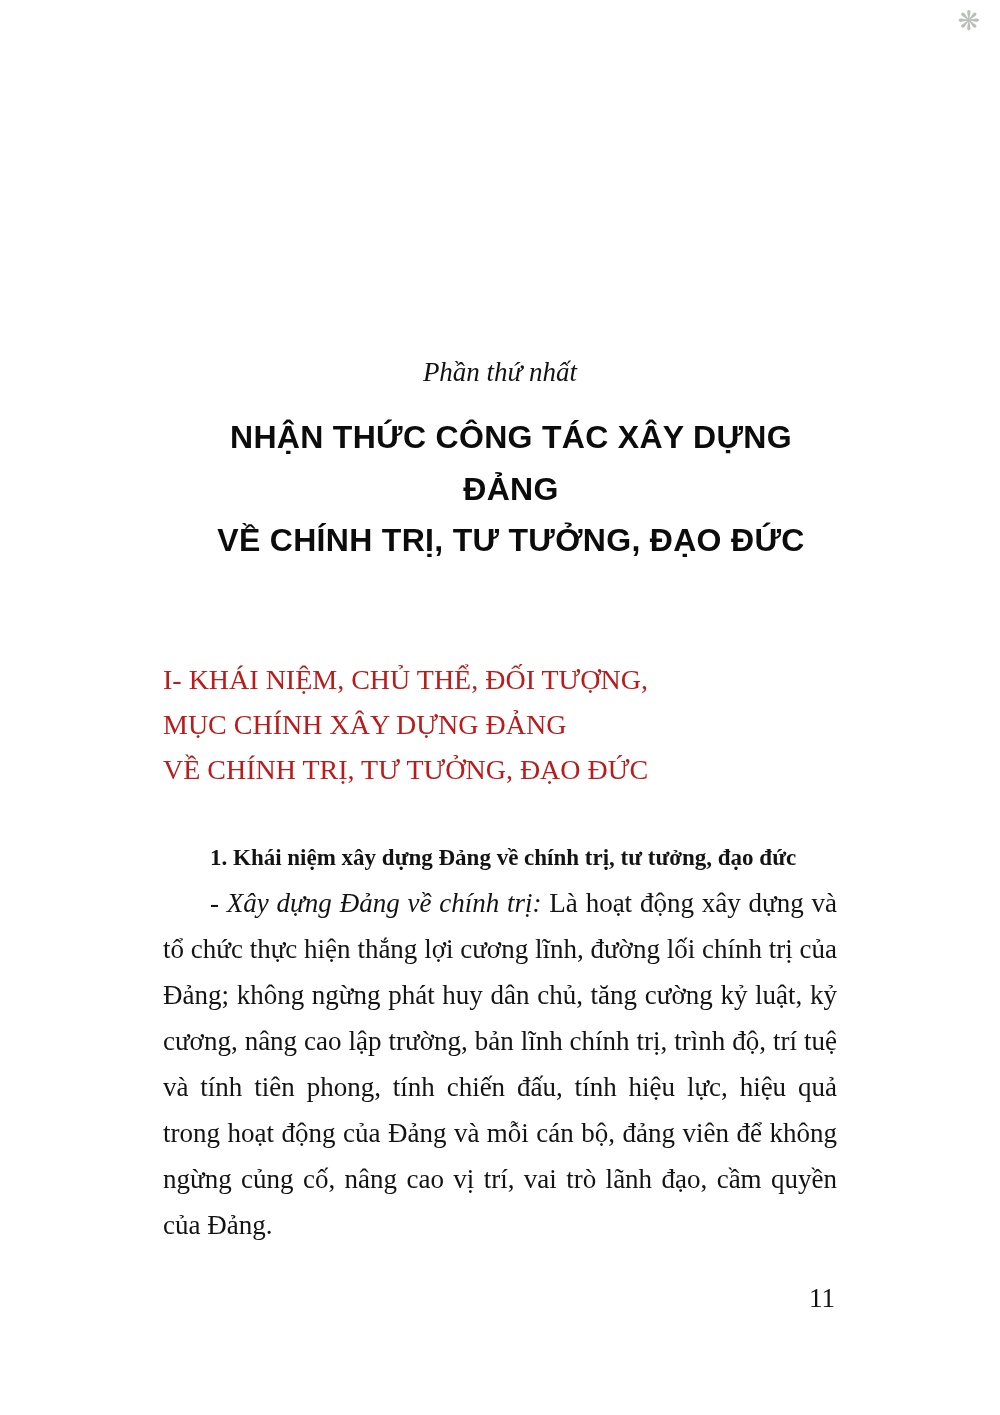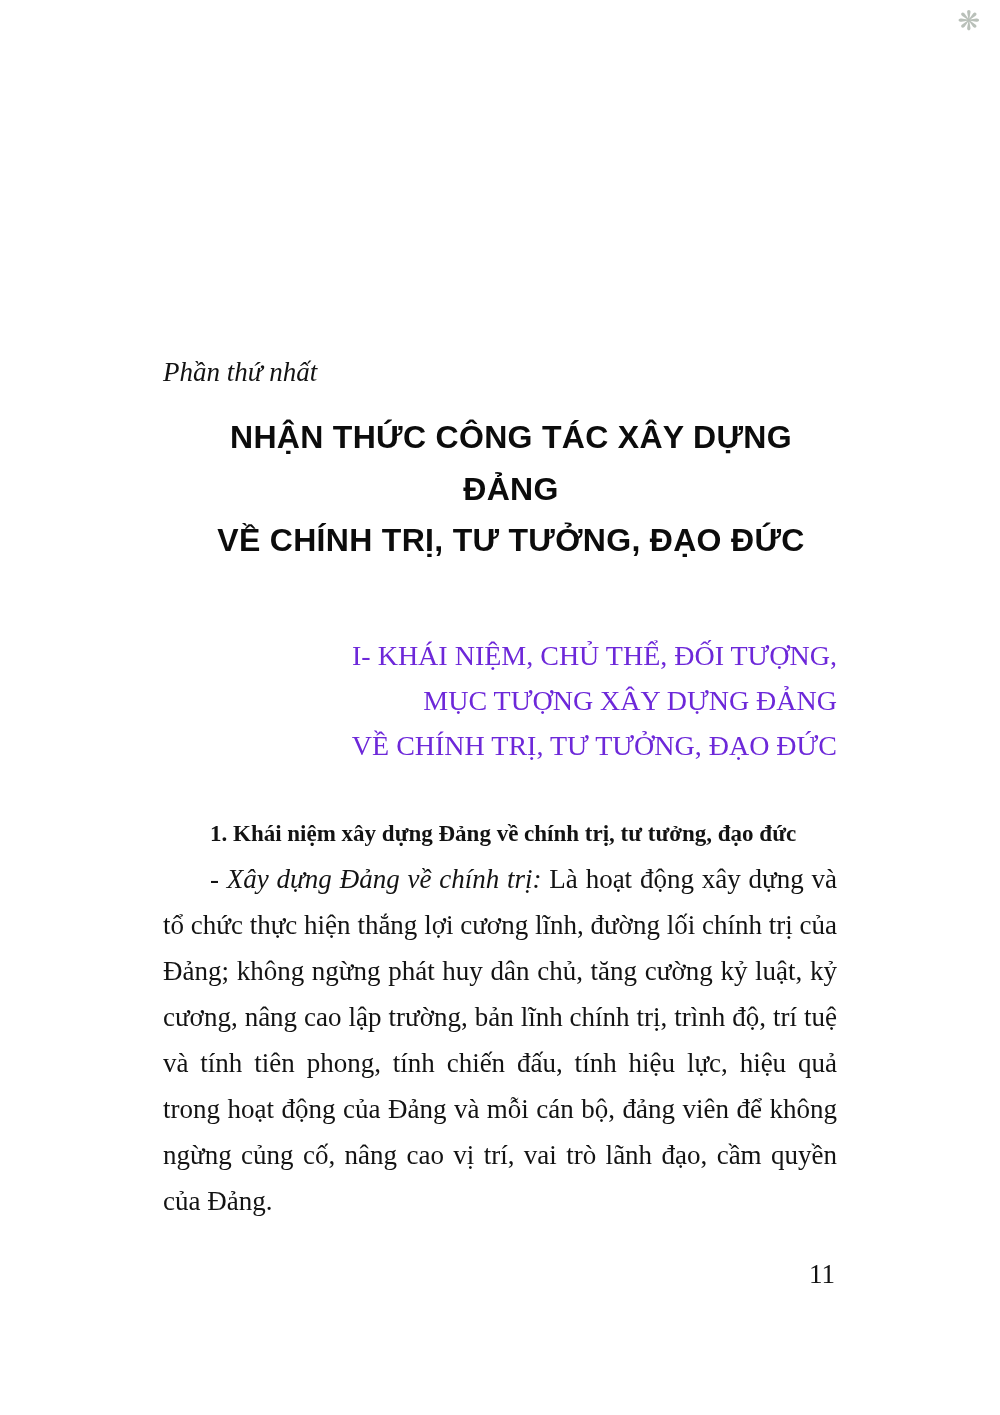--- a/index.html
+++ b/index.html
@@ -24,43 +24,43 @@
     user-select: none;
   }
   .content {
     position: absolute;
     left: 163px;
     top: 0;
     width: 674px;
   }
   .part-label {
     margin-top: 356px;
-    text-align: left;
+    text-align: center;
     font-style: italic;
     font-size: 27px;
     line-height: 1.2;
   }
   .main-title {
     margin-top: 24px;
     text-align: center;
     font-family: "Liberation Sans", sans-serif;
     font-weight: 700;
     font-size: 32px;
     line-height: 1.6;
     letter-spacing: 0.3px;
     color: #0c0c0c;
     margin-left: 22px;
   }
   .section-heading {
-    margin-top: 68px;
-    text-align: right;
+    margin-top: 92px;
+    text-align: left;
     font-weight: 400;
     font-size: 28px;
     line-height: 1.6;
-    color: #6d28d9;
+    color: #b91c1c;
   }
   .subheading {
     margin-top: 46px;
     font-weight: 700;
     font-size: 23px;
     line-height: 1.7;
     text-align: justify;
     text-indent: 47px;
   }
   .body-paragraph {
@@ -91,21 +91,21 @@
 
     <p class="part-label">Phần thứ nhất</p>
 
     <h1 class="main-title">
       <span>NHẬN THỨC CÔNG TÁC XÂY DỰNG ĐẢNG</span><br>
       <span>VỀ CHÍNH TRỊ, TƯ TƯỞNG, ĐẠO ĐỨC</span>
     </h1>
 
     <h2 class="section-heading">
       <span>I- KHÁI NIỆM, CHỦ THỂ, ĐỐI TƯỢNG,</span><br>
-      <span>MỤC TƯỢNG XÂY DỰNG ĐẢNG</span><br>
+      <span>MỤC CHÍNH XÂY DỰNG ĐẢNG</span><br>
       <span>VỀ CHÍNH TRỊ, TƯ TƯỞNG, ĐẠO ĐỨC</span>
     </h2>
 
     <h3 class="subheading">1. Khái niệm xây dựng Đảng về chính trị, tư tưởng, đạo đức</h3>
 
     <p class="body-paragraph">
       <em class="lead-italic">- Xây dựng Đảng về chính trị:</em><span> Là hoạt động xây dựng và tổ chức thực hiện thắng lợi cương lĩnh, đường lối chính trị của Đảng; không ngừng phát huy dân chủ, tăng cường kỷ luật, kỷ cương, nâng cao lập trường, bản lĩnh chính trị, trình độ, trí tuệ và tính tiên phong, tính chiến đấu, tính hiệu lực, hiệu quả trong hoạt động của Đảng và mỗi cán bộ, đảng viên để không ngừng củng cố, nâng cao vị trí, vai trò lãnh đạo, cầm quyền của Đảng.</span>
     </p>
 
     <div class="page-number">11</div>

